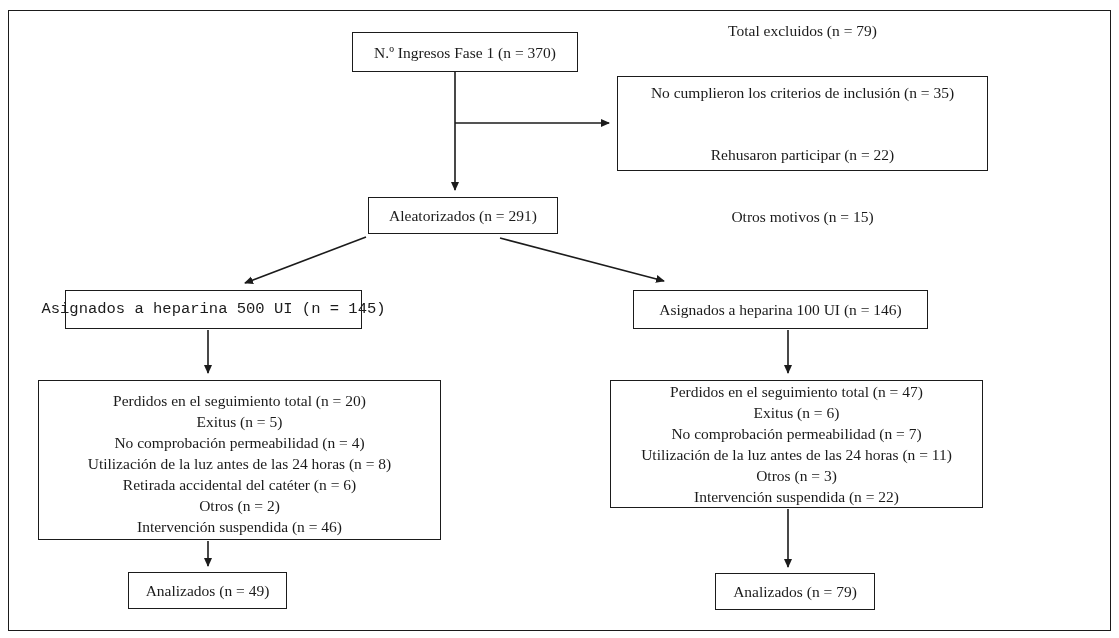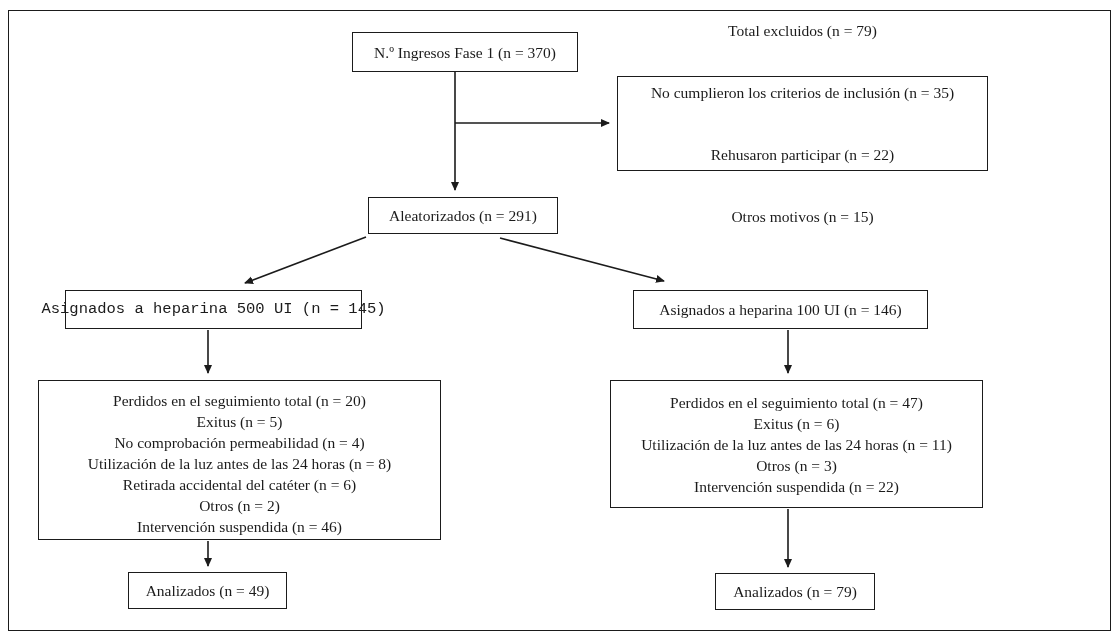--- a/index.html
+++ b/index.html
@@ -113,20 +113,21 @@
     <div class="line">No comprobación permeabilidad (n = 4)</div>
     <div class="line">Utilización de la luz antes de las 24 horas (n = 8)</div>
     <div class="line">Retirada accidental del catéter (n = 6)</div>
     <div class="line">Otros (n = 2)</div>
     <div class="line">Intervención suspendida (n = 46)</div>
   </div>
 
   <div class="fbox b-perdidos-der">
     <div class="line">Perdidos en el seguimiento total (n = 47)</div>
     <div class="line">Exitus (n = 6)</div>
+    <div class="line">No comprobación permeabilidad (n = 7)</div>
     <div class="line">Utilización de la luz antes de las 24 horas (n = 11)</div>
     <div class="line">Otros (n = 3)</div>
     <div class="line">Intervención suspendida (n = 22)</div>
   </div>
 
   <div class="fbox b-analizados-izq">
     <div class="line">Analizados (n = 49)</div>
   </div>
 
   <div class="fbox b-analizados-der">

